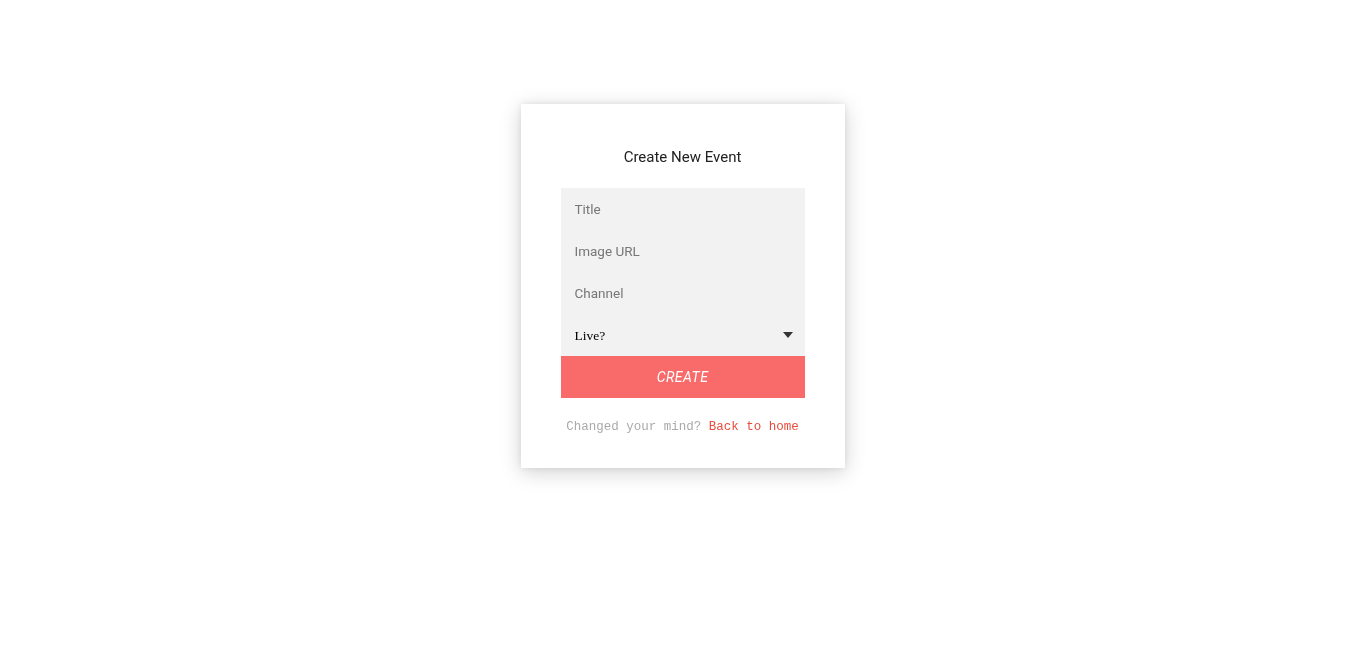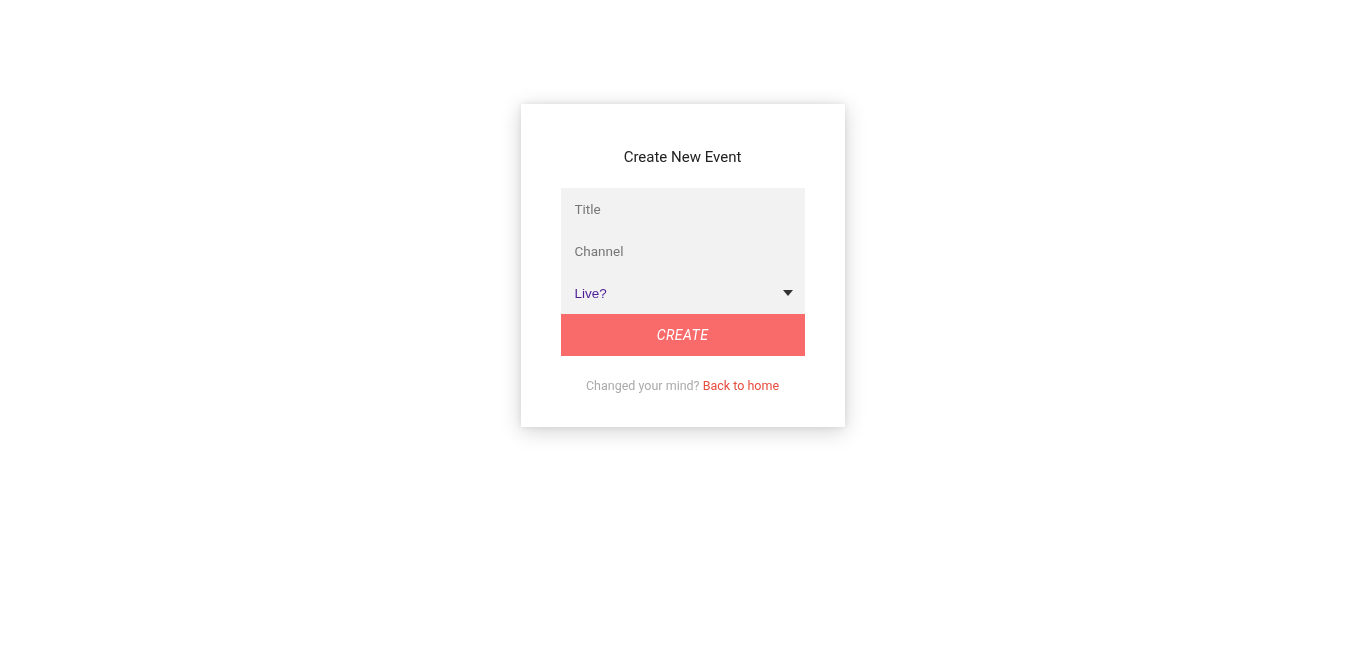--- a/index.html
+++ b/index.html
@@ -58,22 +58,22 @@
       width: 100%;
     }
     .select-field {
       width: 100%;
       height: 42px;
       background: #f2f2f2;
       border: none;
       outline: none;
       padding: 0 34px 0 14px;
       font-size: 13.5px;
-      color: #4c1d95;
-      font-family: Liberation Sans, sans-serif;
+      color: #000000;
+      font-family: Liberation Serif, serif;
       appearance: none;
       -webkit-appearance: none;
       -moz-appearance: none;
       cursor: pointer;
     }
     .select-arrow {
       position: absolute;
       right: 12px;
       top: 50%;
       transform: translateY(-50%);
@@ -95,37 +95,39 @@
       letter-spacing: 0.5px;
       text-transform: uppercase;
       cursor: pointer;
       font-family: inherit;
       font-style: italic;
     }
     .footer-text {
       margin-top: 22px;
       font-size: 12.5px;
       text-align: center;
+      font-family: Liberation Mono, monospace;
     }
     .footer-muted {
       color: #aaa;
     }
     .footer-link {
       color: #e74c3c;
       text-decoration: none;
       cursor: pointer;
     }
   </style>
 </head>
 <body>
 
 <div class="card">
   <h2 class="card-title">Create New Event</h2>
   <div class="form">
     <input type="text" class="input-field" placeholder="Title" style="">
+    <input type="text" class="input-field" placeholder="Image URL" style="">
     <input type="text" class="input-field" placeholder="Channel" style="">
     <div class="select-wrapper">
       <select class="select-field">
         <option>Live?</option>
       </select>
       <span class="select-arrow"></span>
     </div>
     <button class="create-button">Create</button>
   </div>
   <div class="footer-text">

